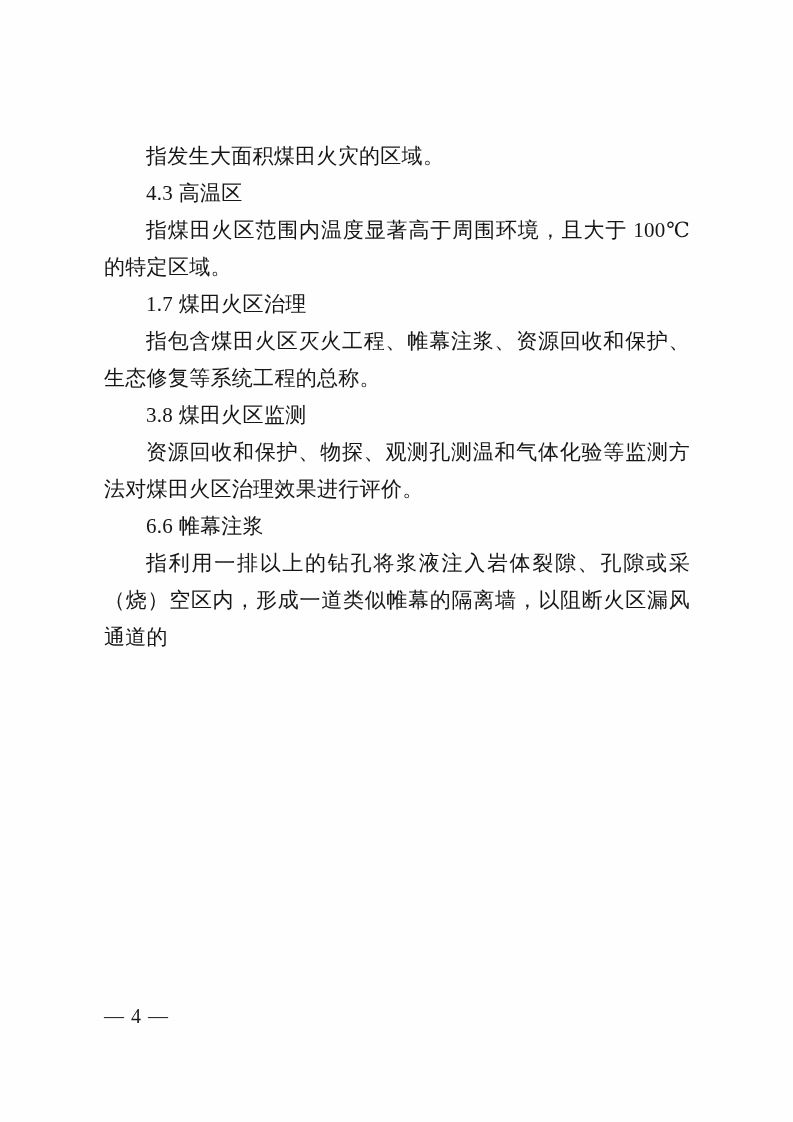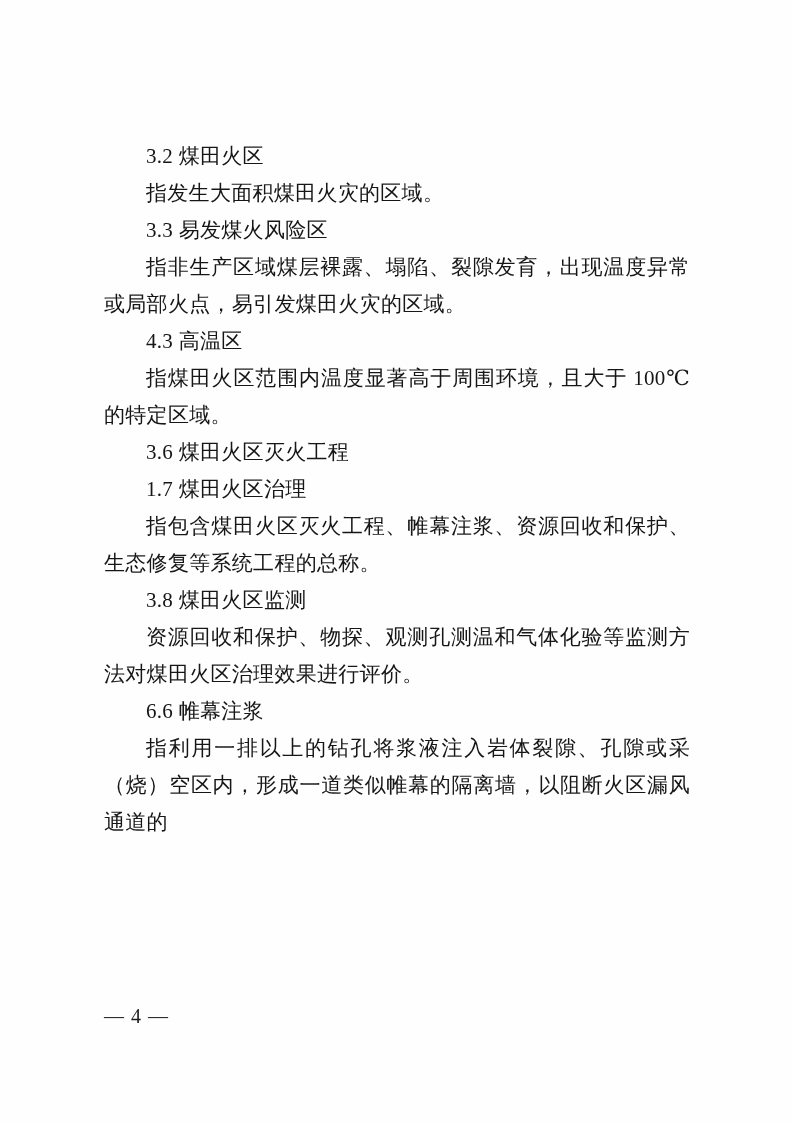--- a/index.html
+++ b/index.html
@@ -50,37 +50,31 @@
   }
 </style>
 </head>
 <body>
 
 <div class="page">
 
   <div class="content">
 
     <section class="term">
-      <p class="term-heading">3.2 煤田火区</p>
       <p class="term-definition">指发生大面积煤田火灾的区域。</p>
     </section>
 
-    <section class="term">
-      <p class="term-heading">3.3 易发煤火风险区</p>
-      <p class="term-definition">指非生产区域煤层裸露、塌陷、裂隙发育，出现温度异常或局部火点，易引发煤田火灾的区域。</p>
-    </section>
 
     <section class="term">
       <p class="term-heading">4.3 高温区</p>
       <p class="term-definition">指煤田火区范围内温度显著高于周围环境，且大于 100℃的特定区域。</p>
     </section>
 
 
     <section class="term">
-      <p class="term-heading">3.6 煤田火区灭火工程</p>
     </section>
 
     <section class="term">
       <p class="term-heading">1.7 煤田火区治理</p>
       <p class="term-definition">指包含煤田火区灭火工程、帷幕注浆、资源回收和保护、生态修复等系统工程的总称。</p>
     </section>
 
     <section class="term">
       <p class="term-heading">3.8 煤田火区监测</p>
       <p class="term-definition">资源回收和保护、物探、观测孔测温和气体化验等监测方法对煤田火区治理效果进行评价。</p>

